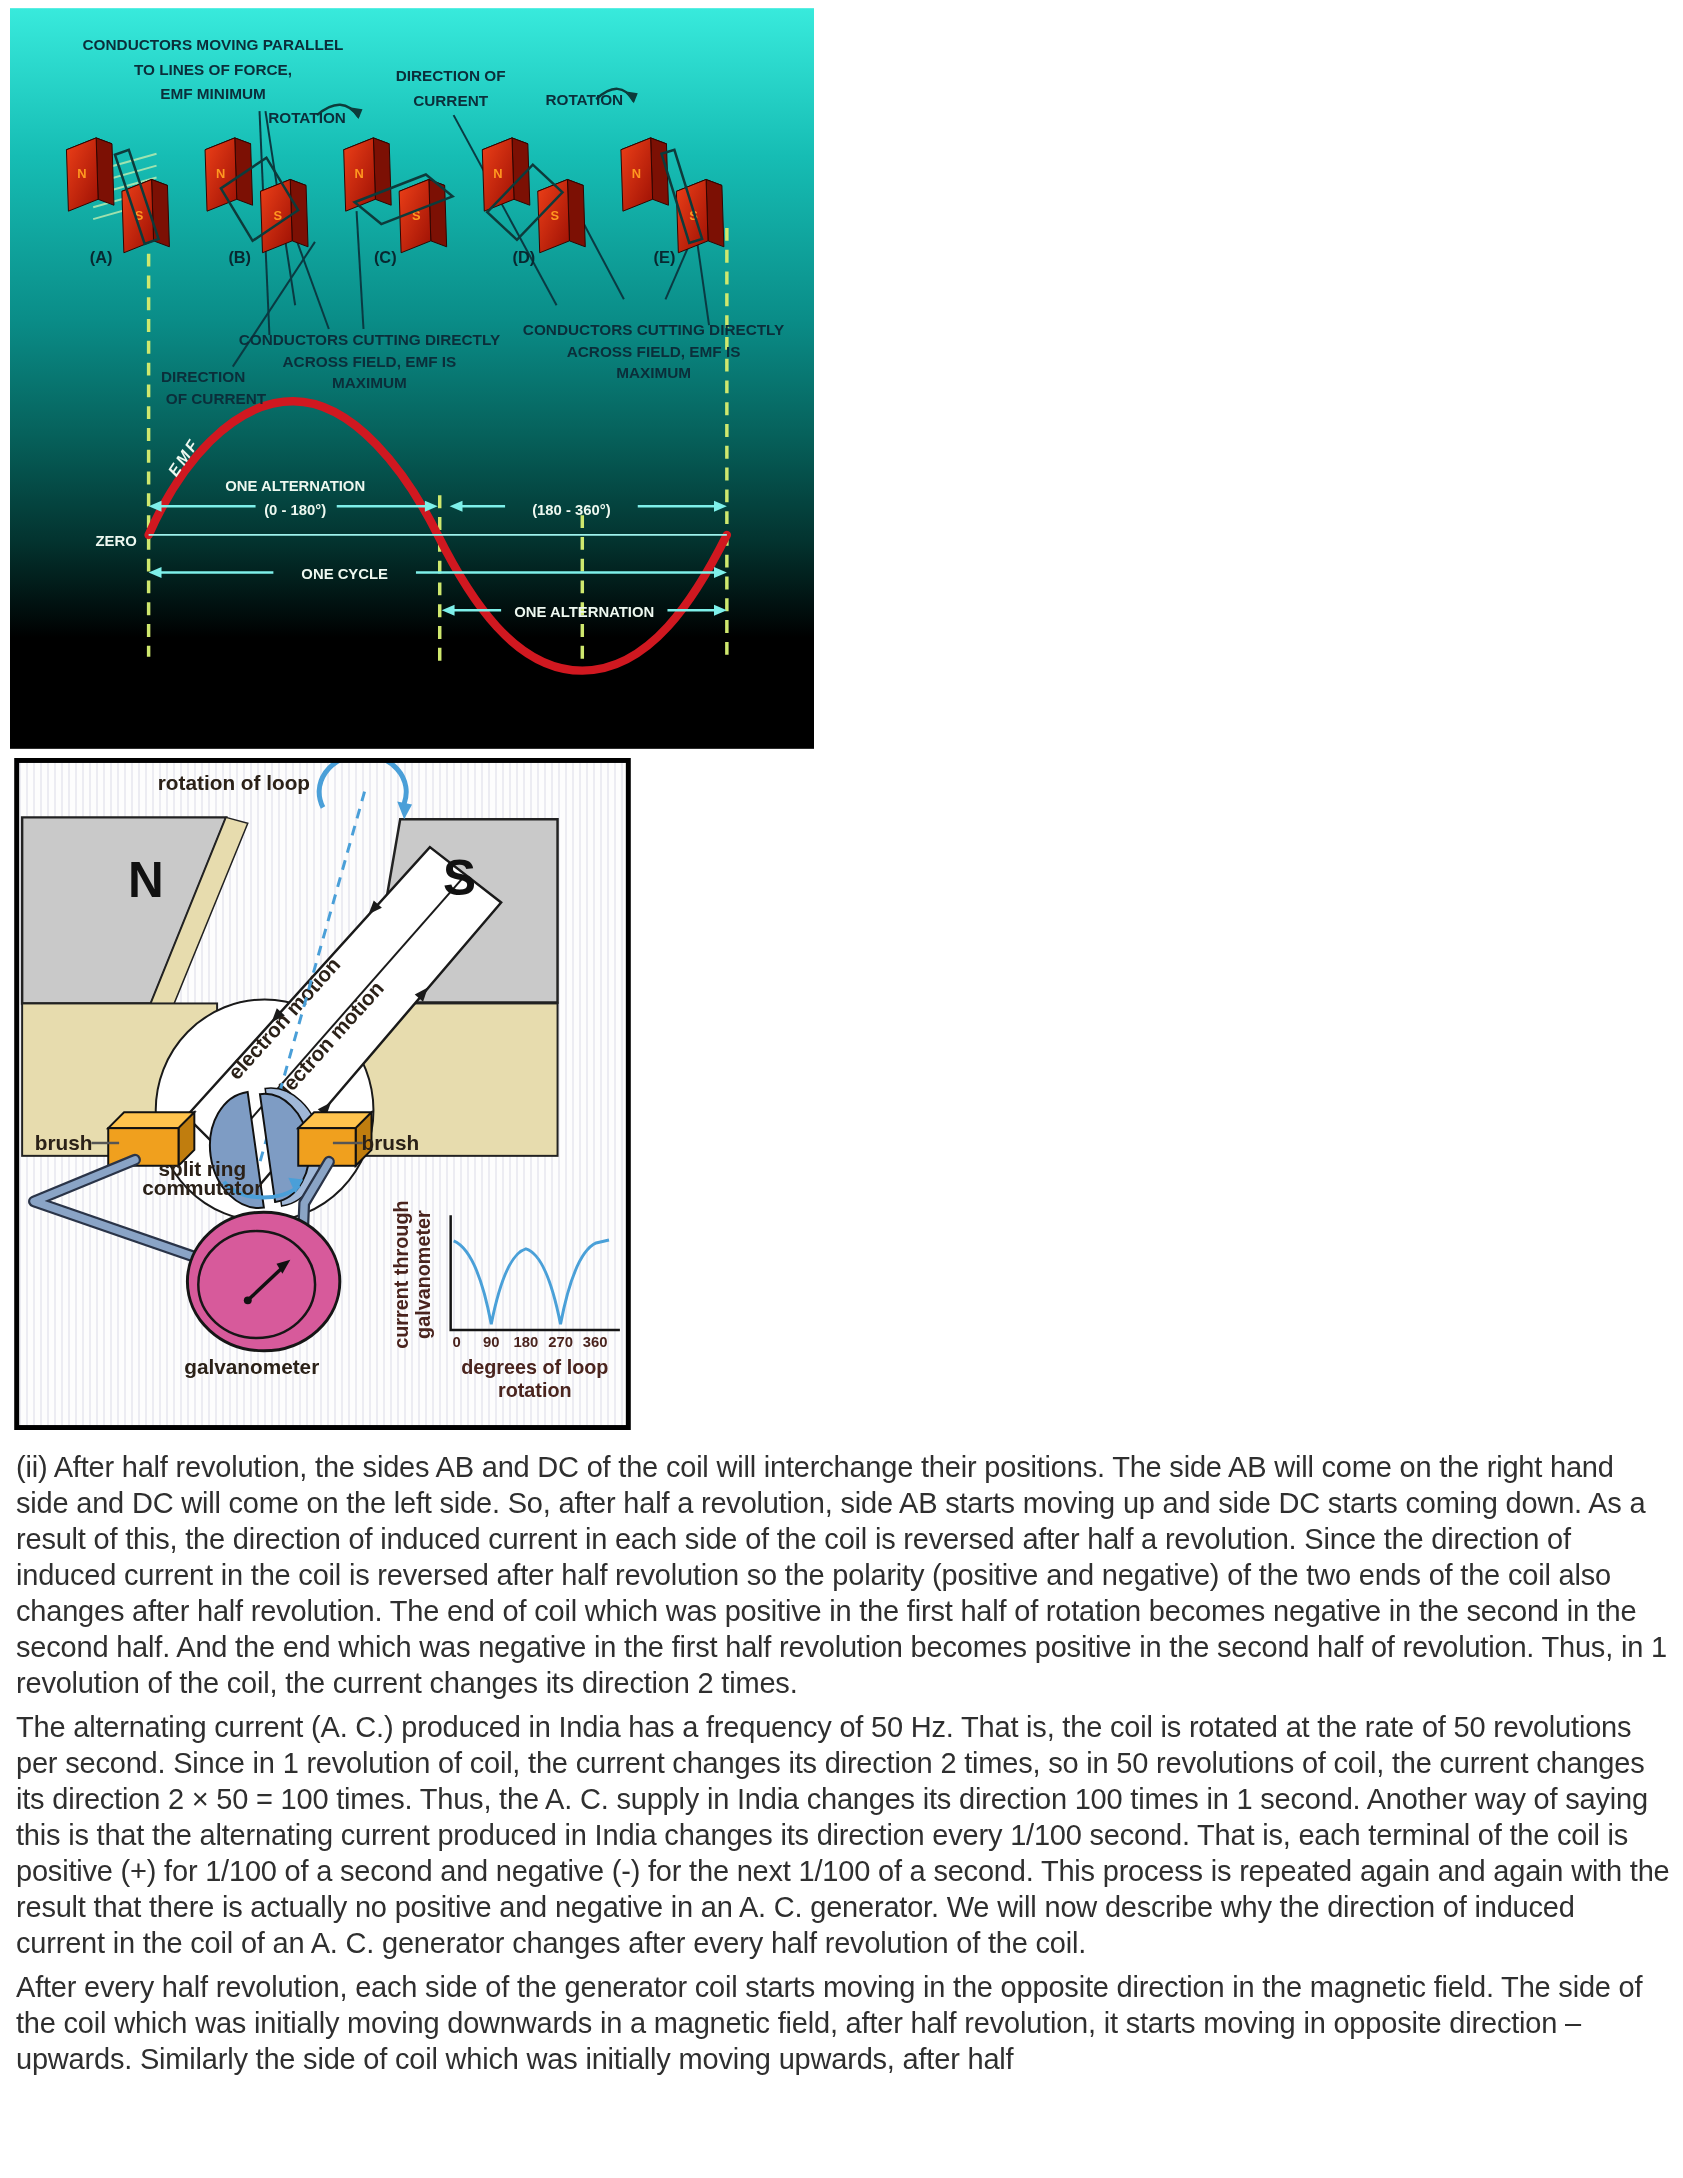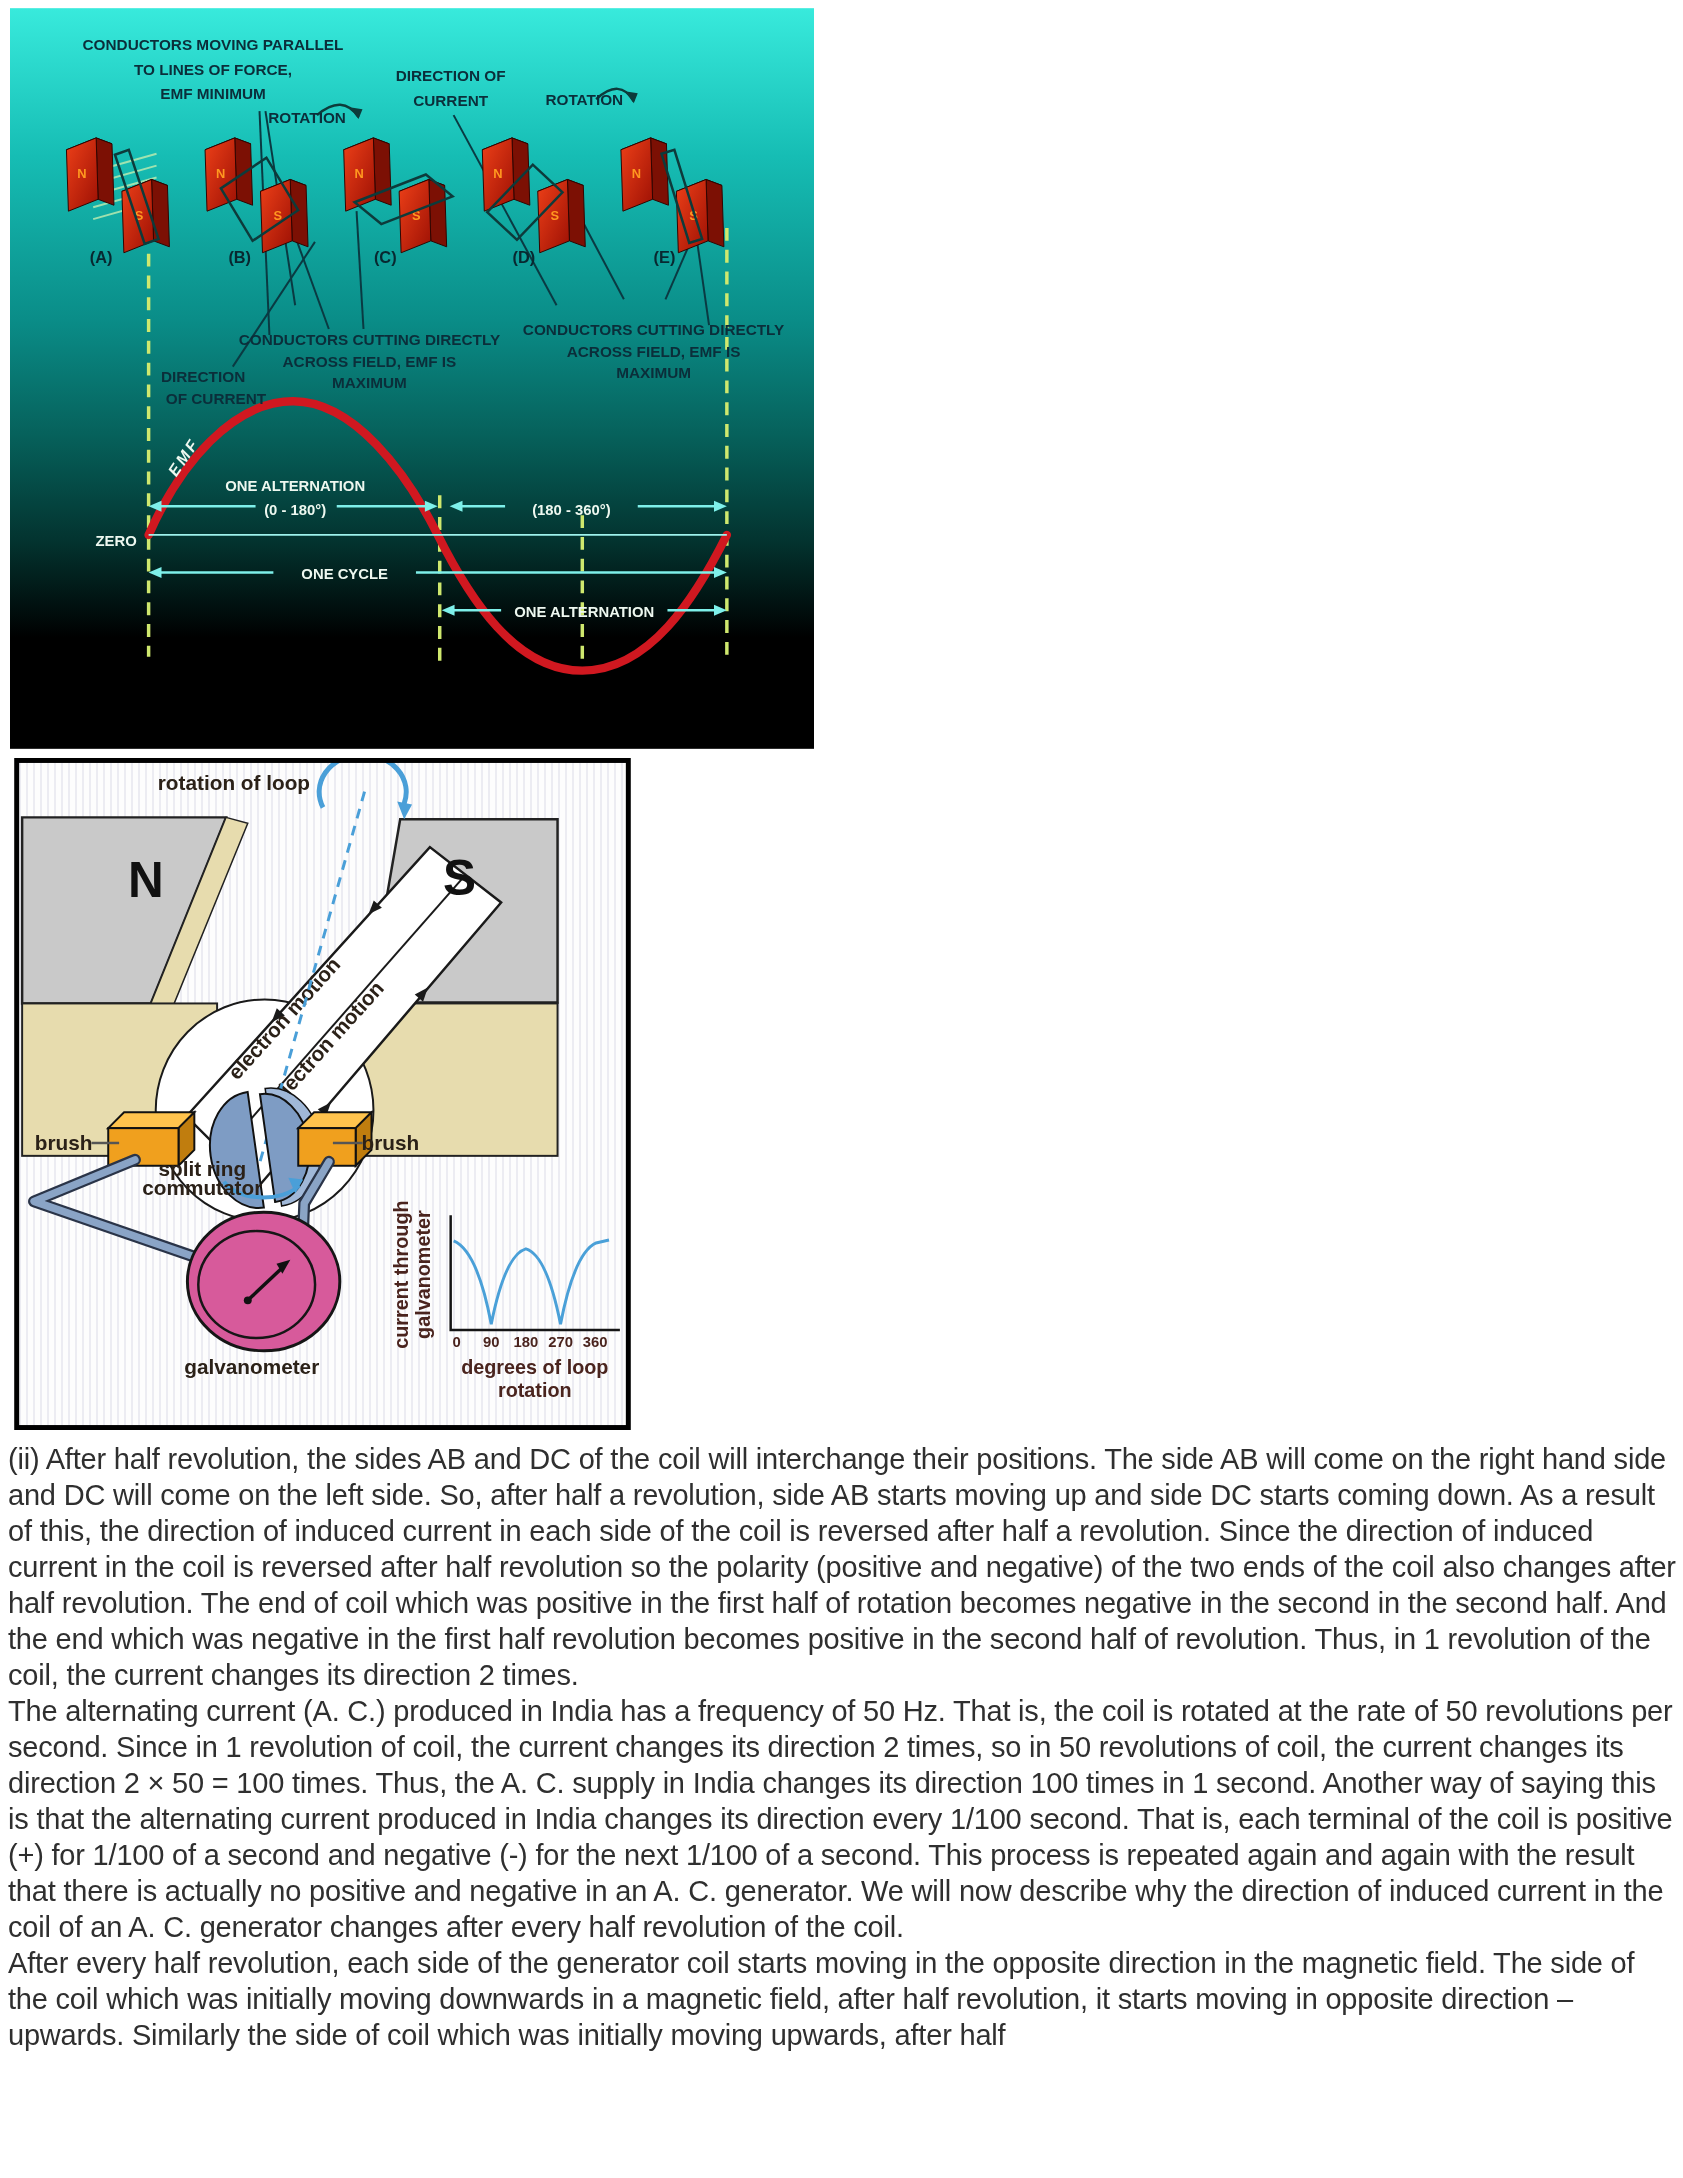--- a/index.html
+++ b/index.html
@@ -10,21 +10,21 @@
   .fig{position:absolute;}
   #fig1{left:10px;top:8px;width:804px;height:741px;}
   #fig2{
     left:14px;top:758px;width:617px;height:672px;
     background:repeating-linear-gradient(90deg,#fdfdfd 0 5px,#ececf2 5px 7px);
   }
   #article{
     position:absolute;left:8px;top:1441px;width:1671px;
     font-size:29px;line-height:36px;color:#2f2f2f;letter-spacing:-0.2px;
   }
-  #article p{margin:0;padding:0;}
+  #article p{margin:8px;padding:0;}
   svg text{font-family:"Liberation Sans",sans-serif;}
   .d1cap{fill:#0b2e3a;font-weight:bold;font-size:15.5px;}
   .d1pos{fill:#082830;font-weight:bold;font-size:16.5px;}
   .d1white{fill:#eef8f0;font-weight:bold;font-size:15px;}
   .d2lab{fill:#2b2118;font-weight:bold;font-size:21px;}
   .d2small{fill:#4a241e;font-weight:bold;font-size:15px;}
   .d2graphlab{fill:#4a241e;font-weight:bold;font-size:20px;}
 </style>
 </head>
 <body>

